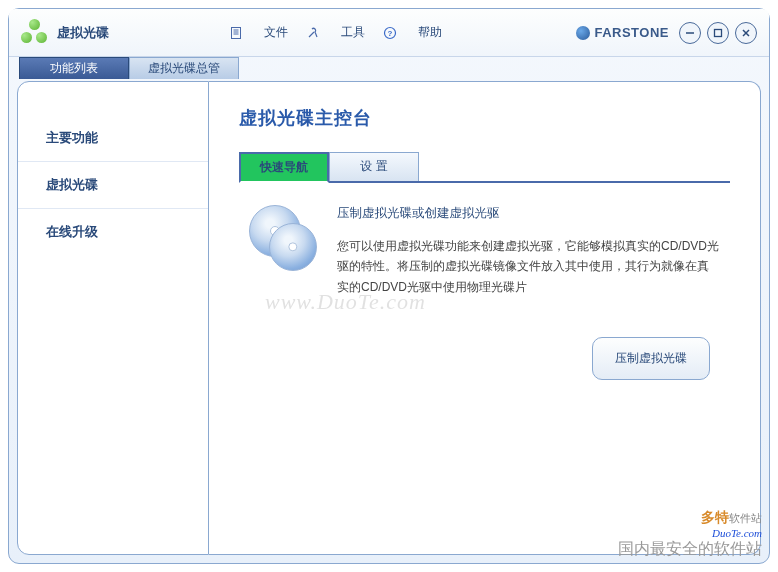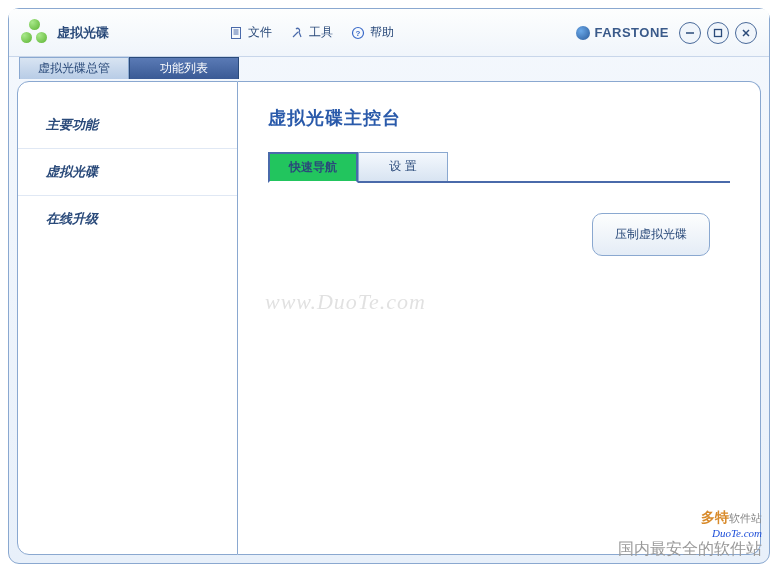--- a/index.html
+++ b/index.html
@@ -16,37 +16,37 @@
   background: linear-gradient(to bottom, #fdfefe 0%, #f0f5fb 100%);
   border-radius: 6px 6px 0 0; border-bottom: 1px solid #c8d6ea;
 }
 .app-icon { width: 28px; height: 28px; position: relative; margin-right: 8px; }
 .app-icon .ball { position: absolute; width: 11px; height: 11px; border-radius: 50%; background: radial-gradient(circle at 30% 30%, #a8e88a, #5cb332); }
 .app-icon .b1 { left: 8px; top: 0; }
 .app-icon .b2 { left: 0; top: 13px; }
 .app-icon .b3 { left: 15px; top: 13px; }
 .app-title { font-size: 13px; color: #2a4a7a; font-weight: bold; }
 .menu-group { display: flex; gap: 18px; margin-left: 120px; align-items: center; }
-.menu-item { display: flex; align-items: center; gap: 5px; font-size: 12px; color: #2a4a7a; cursor: pointer; }
+.menu-item { display: flex; align-items: center; gap: 21px; font-size: 12px; color: #2a4a7a; cursor: pointer; }
 .menu-icon { width: 14px; height: 14px; display: inline-flex; align-items: center; justify-content: center; }
 .brand { margin-left: auto; display: flex; align-items: center; }
 .brand-logo { font-size: 13px; font-weight: bold; color: #3a5a8a; letter-spacing: 0.5px; display: flex; align-items: center; gap: 4px; }
 .brand-dot { width: 14px; height: 14px; border-radius: 50%; background: radial-gradient(circle at 35% 35%, #6aa8e8, #2a5a9a); }
 .win-buttons { display: flex; gap: 6px; margin-left: 10px; }
 .win-btn { width: 22px; height: 22px; border: 1.5px solid #4a6a9a; border-radius: 50%; background: #f0f5fb; display: flex; align-items: center; justify-content: center; cursor: pointer; font-size: 12px; color: #2a4a7a; }
 
 .top-tabs { display: flex; height: 22px; padding-left: 10px; }
 .top-tab { width: 110px; text-align: center; font-size: 12px; line-height: 20px; color: #fff; background: linear-gradient(to bottom, #5a7ab5, #3a5a95); border: 1px solid #2a4a7a; border-bottom: none; cursor: pointer; }
 .top-tab.inactive { background: linear-gradient(to bottom, #d8e4f2, #b8cce6); color: #2a4a7a; border-color: #8aa8d0; }
 
 .body-area { display: flex; height: calc(100% - 70px); padding: 2px 8px 8px 8px; gap: 0; }
 
 .sidebar {
-  width: 221px; background: #fff; border: 1px solid #8aa8d0;
-  border-radius: 12px 0 0 12px; padding: 20px 0; font-style: italic;
+  width: 192px; background: #fff; border: 1px solid #8aa8d0;
+  border-radius: 12px 0 0 12px; padding: 33px 0;
 }
 .side-item { padding: 14px 28px; font-size: 13px; color: #2a4a7a; font-weight: bold; border-bottom: 1px solid #e0e8f4; cursor: pointer; }
 .side-item:last-child { border-bottom: none; }
 
 .main {
   flex: 1; background: #fff; border: 1px solid #8aa8d0; border-left: none;
   border-radius: 0 12px 12px 0; padding: 24px 30px;
 }
 .main-title { font-size: 18px; color: #2a5aaa; font-weight: bold; margin-bottom: 22px; letter-spacing: 1px; }
 
@@ -141,39 +141,49 @@
           <svg width="10" height="10" viewBox="0 0 10 10">
               <line x1="2" y1="2" x2="8" y2="8" stroke="#2a4a7a" stroke-width="1.5"></line>
               <line x1="8" y1="2" x2="2" y2="8" stroke="#2a4a7a" stroke-width="1.5"></line>
             </svg>
         </div>
       </div>
     </div>
   </div>
 
   <div class="top-tabs">
+    <div class="top-tab">功能列表</div>
     <div class="top-tab inactive">虚拟光碟总管</div>
-    <div class="top-tab">功能列表</div>
   </div>
 
   <div class="body-area">
     <div class="sidebar">
       <div class="side-item">主要功能</div>
       <div class="side-item">虚拟光碟</div>
       <div class="side-item">在线升级</div>
     </div>
 
     <div class="main">
       <div class="main-title">虚拟光碟主控台</div>
 
       <div class="content-tabs">
         <div class="ctab active">快速导航</div>
         <div class="ctab">设  置</div>
       </div>
 
+      <div class="content-body">
+        <div class="disc-art">
+          <div class="disc d1"></div>
+          <div class="disc d2"></div>
+        </div>
+        <div class="desc">
+          <div class="desc-title">压制虚拟光碟或创建虚拟光驱</div>
+          <div class="desc-body">您可以使用虚拟光碟功能来创建虚拟光驱，它能够模拟真实的CD/DVD光驱的特性。将压制的虚拟光碟镜像文件放入其中使用，其行为就像在真实的CD/DVD光驱中使用物理光碟片</div>
+        </div>
+      </div>
 
       <div class="action-row">
         <div class="action-btn">压制虚拟光碟</div>
       </div>
     </div>
   </div>
 </div>
 
 <div class="watermark1">www.DuoTe.com</div>
 <div class="watermark2">

